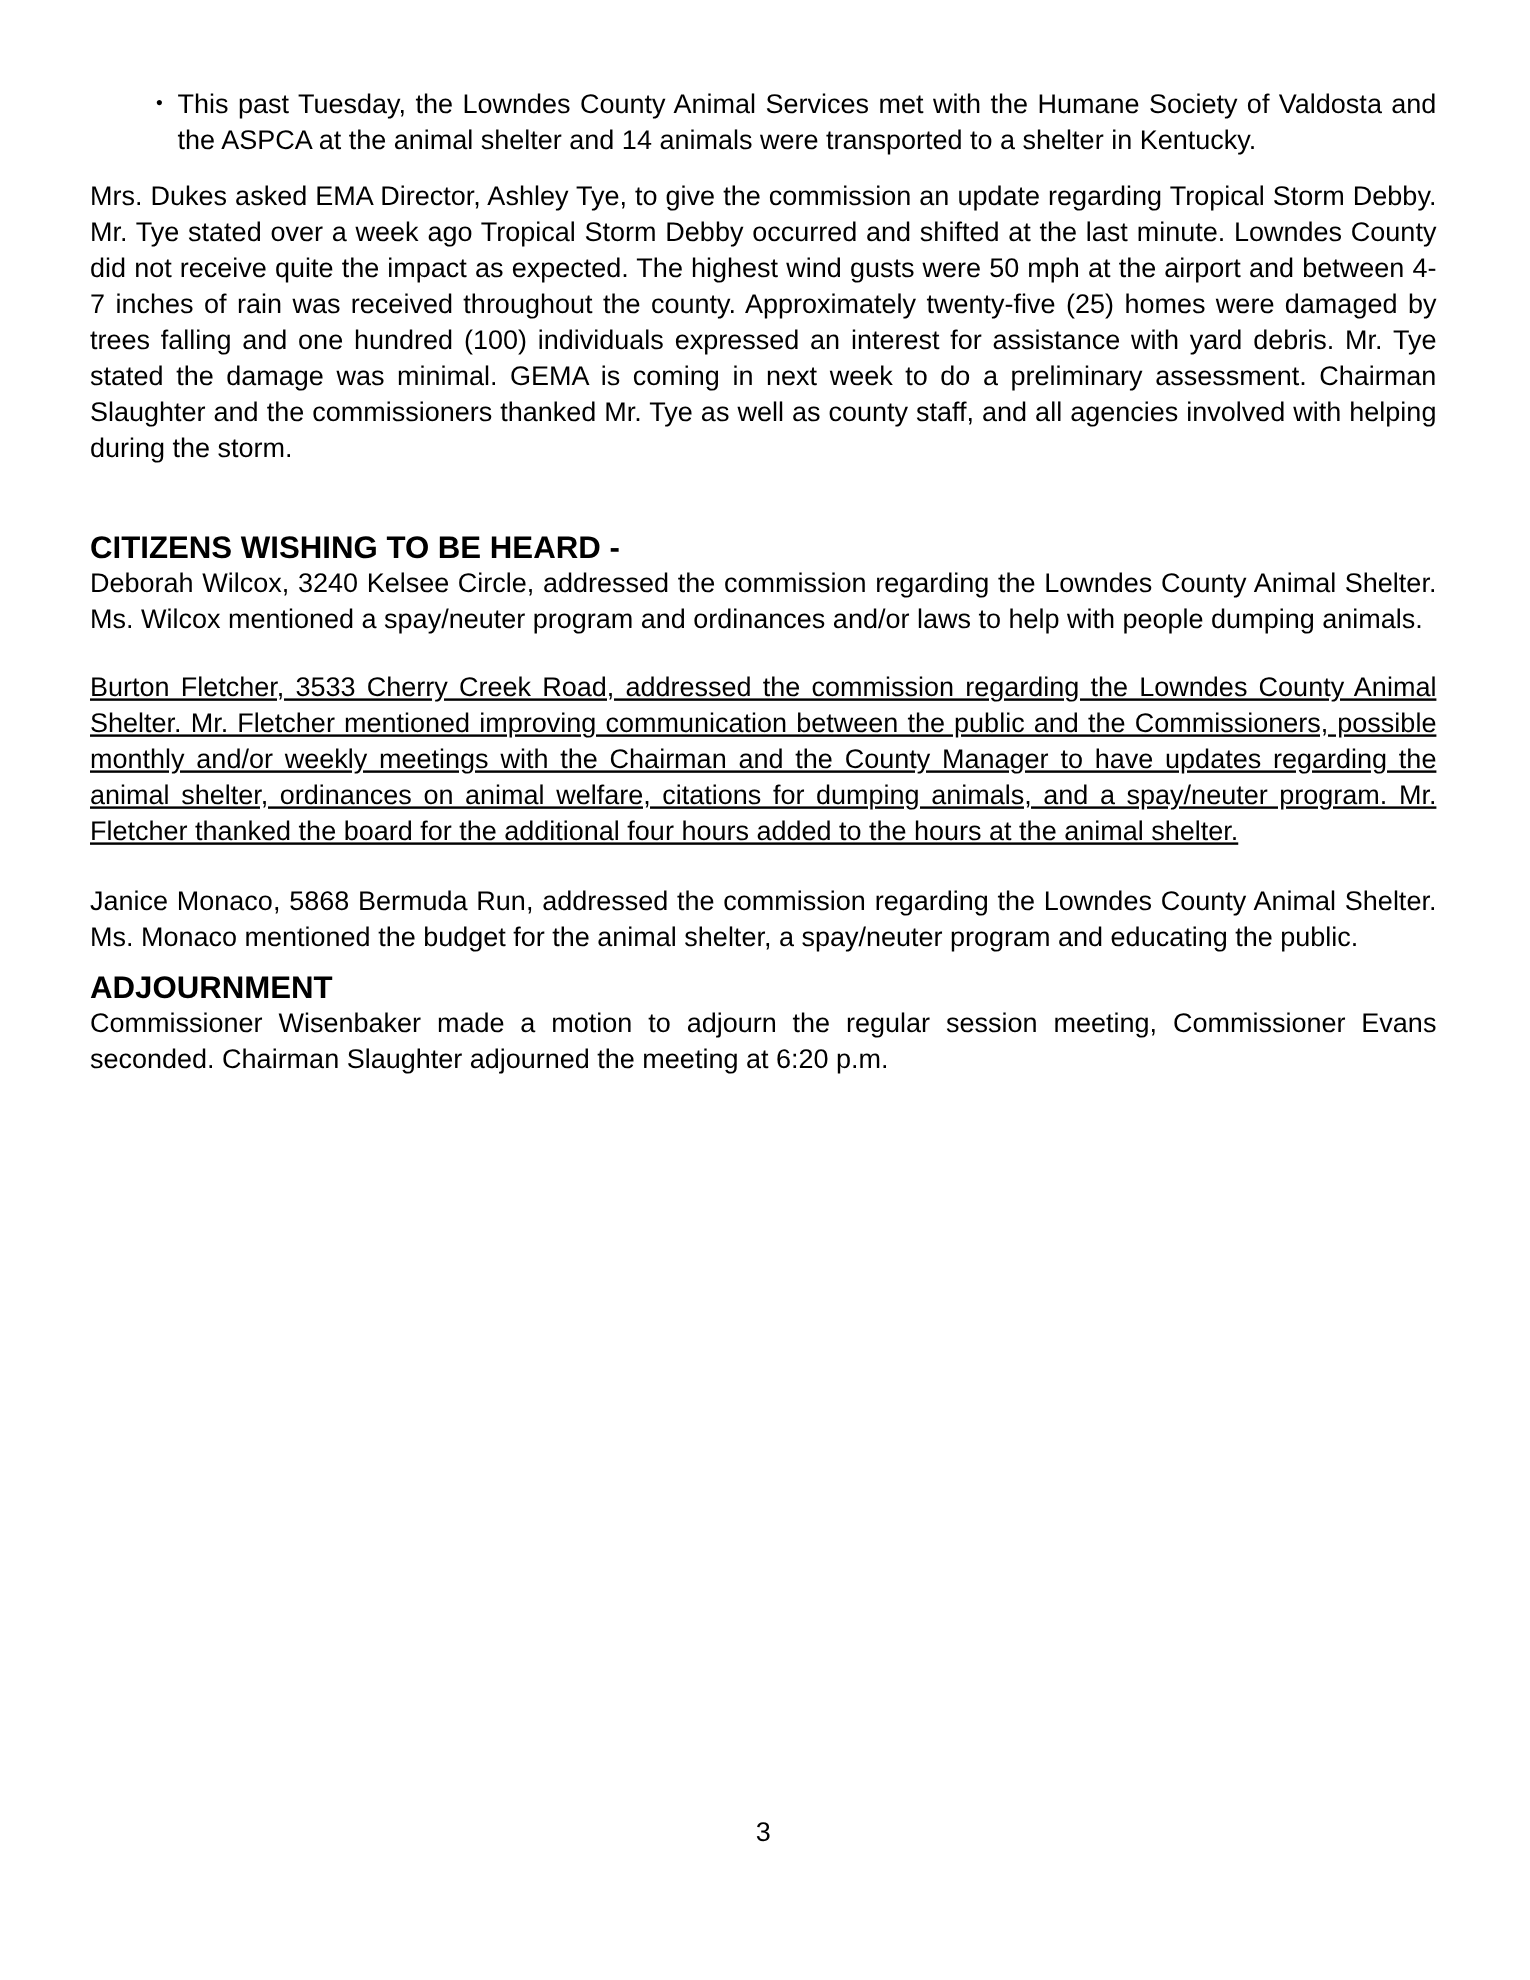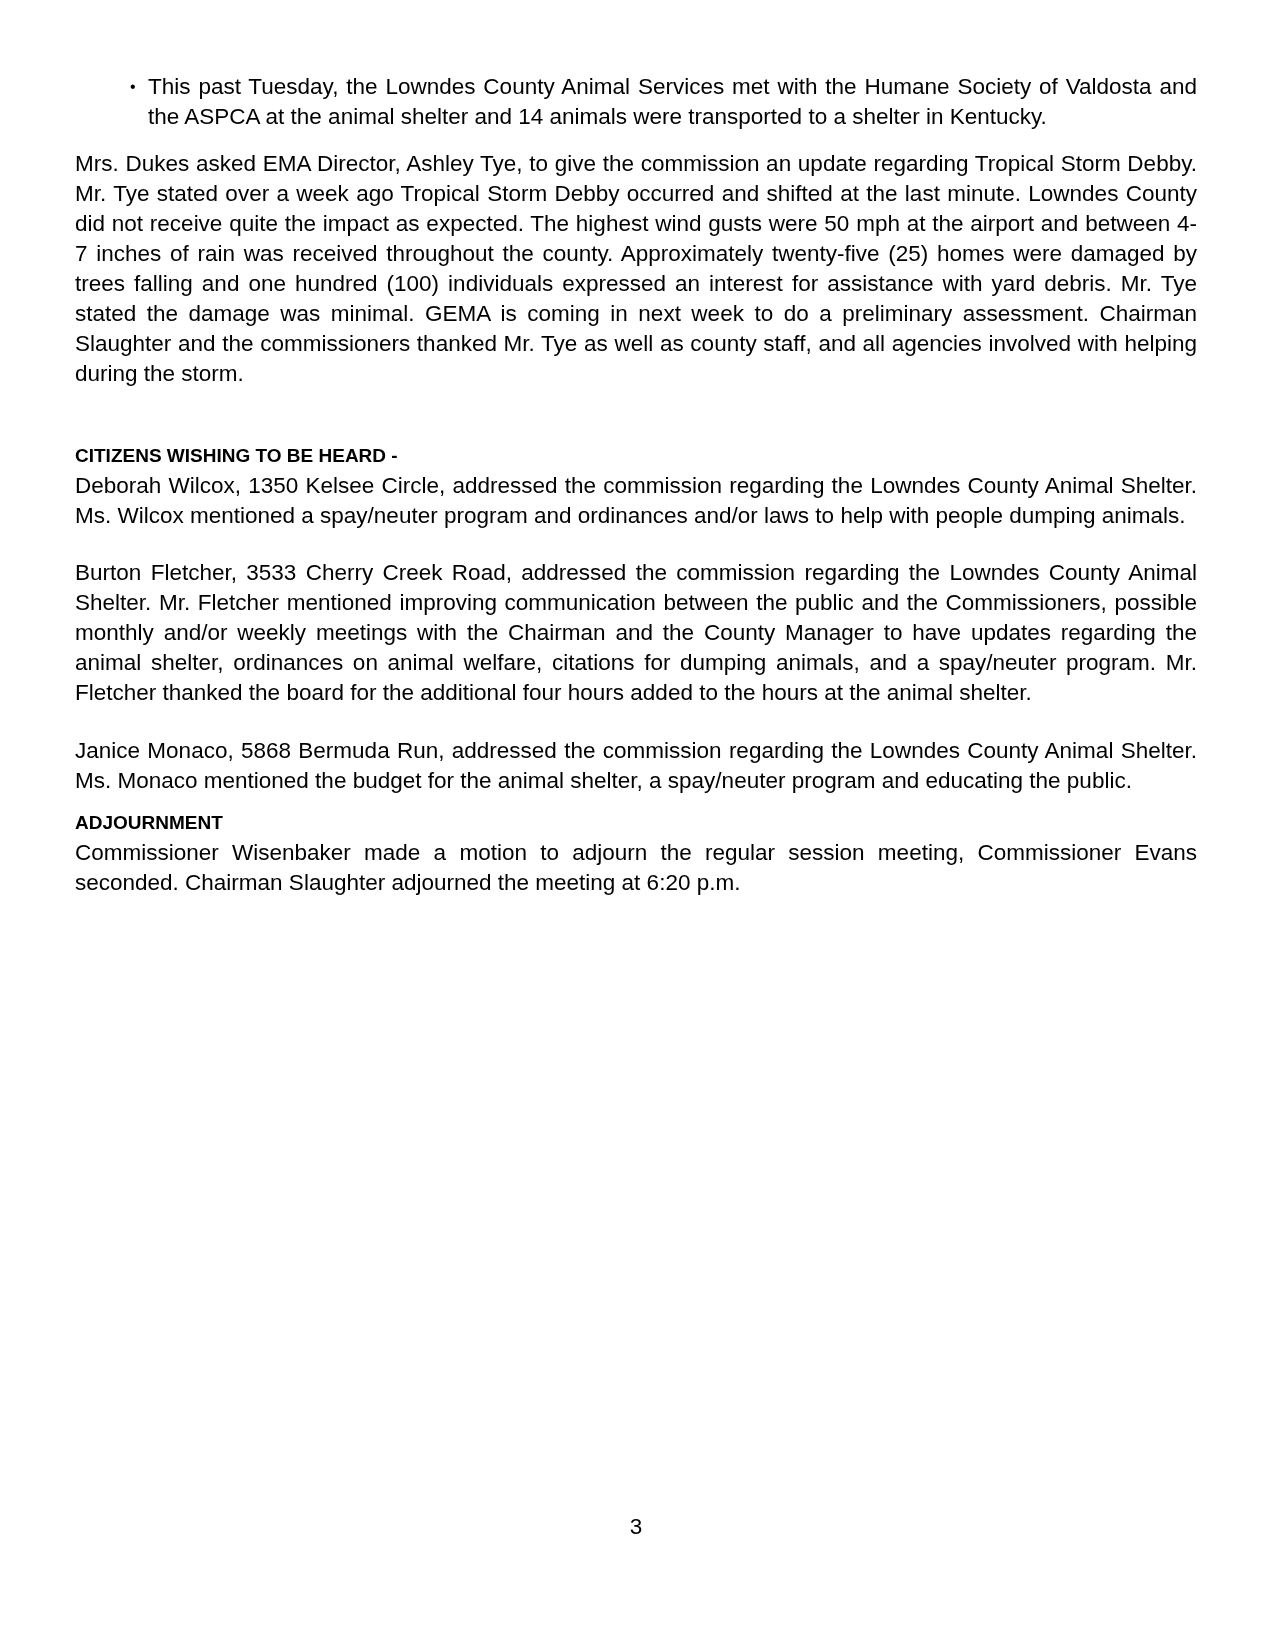--- a/index.html
+++ b/index.html
@@ -48,26 +48,26 @@
     line-height: 30px;
     text-align: left;
   }
   .bullet-text {
     flex: 1 1 auto;
   }
   .para-storm   { margin-bottom: 52px; }
   .heading {
     margin: 0;
     font-weight: bold;
-    font-size: 19px;
+    font-size: 26px;
     line-height: 30px;
     text-align: left;
   }
   .para-wilcox   { margin-bottom: 27px; }
-  .para-fletcher { margin-bottom: 28px; }
+  .para-fletcher { margin-bottom: 28px; text-decoration: underline; }
   .para-monaco   { margin-bottom: 12px; }
   .page-number {
     position: absolute;
     left: 75px;
     top: 1512px;
     width: 1122px;
     text-align: center;
     font-size: 22.5px;
     line-height: 30px;
   }
@@ -80,21 +80,21 @@
 
     <div class="bullet-row">
       <span class="bullet-glyph">•</span>
       <p class="para bullet-text">This past Tuesday, the Lowndes County Animal Services met with the Humane Society of Valdosta and the ASPCA at the animal shelter and 14 animals were transported to a shelter in Kentucky.</p>
     </div>
 
     <p class="para para-storm">Mrs. Dukes asked EMA Director, Ashley Tye, to give the commission an update regarding Tropical Storm Debby.  Mr. Tye stated over a week ago Tropical Storm Debby occurred and shifted at the last minute. Lowndes County did not receive quite the impact as expected.  The highest wind gusts were 50 mph at the airport and between 4-7 inches of rain was received throughout the county.  Approximately twenty-five (25) homes were damaged by trees falling and one hundred (100) individuals expressed an interest for assistance with yard debris.  Mr. Tye stated the damage was minimal.  GEMA is coming in next week to do a preliminary assessment.  Chairman Slaughter and the commissioners thanked Mr. Tye as well as county staff, and all agencies involved with helping during the storm.</p>
 
     <h2 class="heading">CITIZENS WISHING TO BE HEARD -</h2>
 
-    <p class="para para-wilcox">Deborah Wilcox, 1350 Kelsee Circle, addressed the commission regarding the Lowndes County Animal Shelter.  Ms. Wilcox mentioned a spay/neuter program and ordinances and/or laws to help with people dumping animals.</p>
+    <p class="para para-wilcox">Deborah Wilcox, 3240 Kelsee Circle, addressed the commission regarding the Lowndes County Animal Shelter.  Ms. Wilcox mentioned a spay/neuter program and ordinances and/or laws to help with people dumping animals.</p>
 
     <p class="para para-fletcher">Burton Fletcher, 3533 Cherry Creek Road, addressed the commission regarding the Lowndes County Animal Shelter.  Mr. Fletcher mentioned improving communication between the public and the Commissioners, possible monthly and/or weekly meetings with the Chairman and the County Manager to have updates regarding the animal shelter, ordinances on animal welfare, citations for dumping animals, and a spay/neuter program.  Mr. Fletcher thanked the board for the additional four hours added to the hours at the animal shelter.</p>
 
     <p class="para para-monaco">Janice Monaco, 5868 Bermuda Run, addressed the commission regarding the Lowndes County Animal Shelter.  Ms. Monaco mentioned the budget for the animal shelter, a spay/neuter program and educating the public.</p>
 
     <h2 class="heading">ADJOURNMENT</h2>
 
     <p class="para">Commissioner Wisenbaker made a motion to adjourn the regular session meeting, Commissioner Evans seconded.  Chairman Slaughter adjourned the meeting at 6:20 p.m.</p>
 
   </div>

